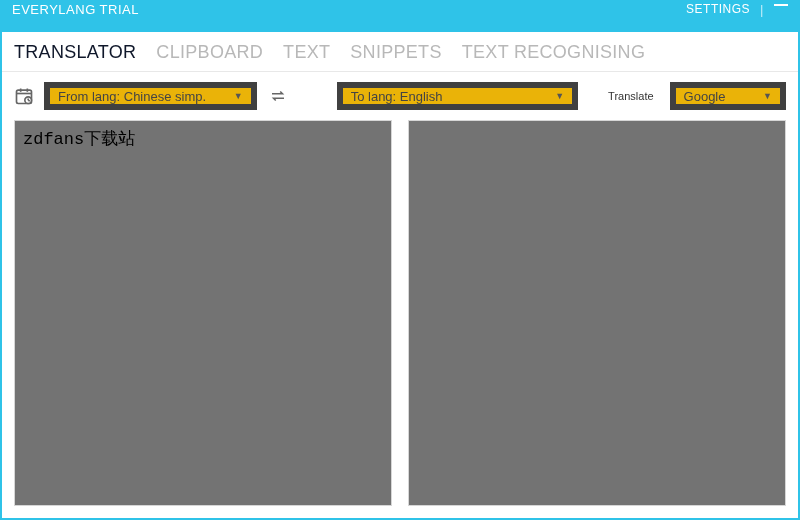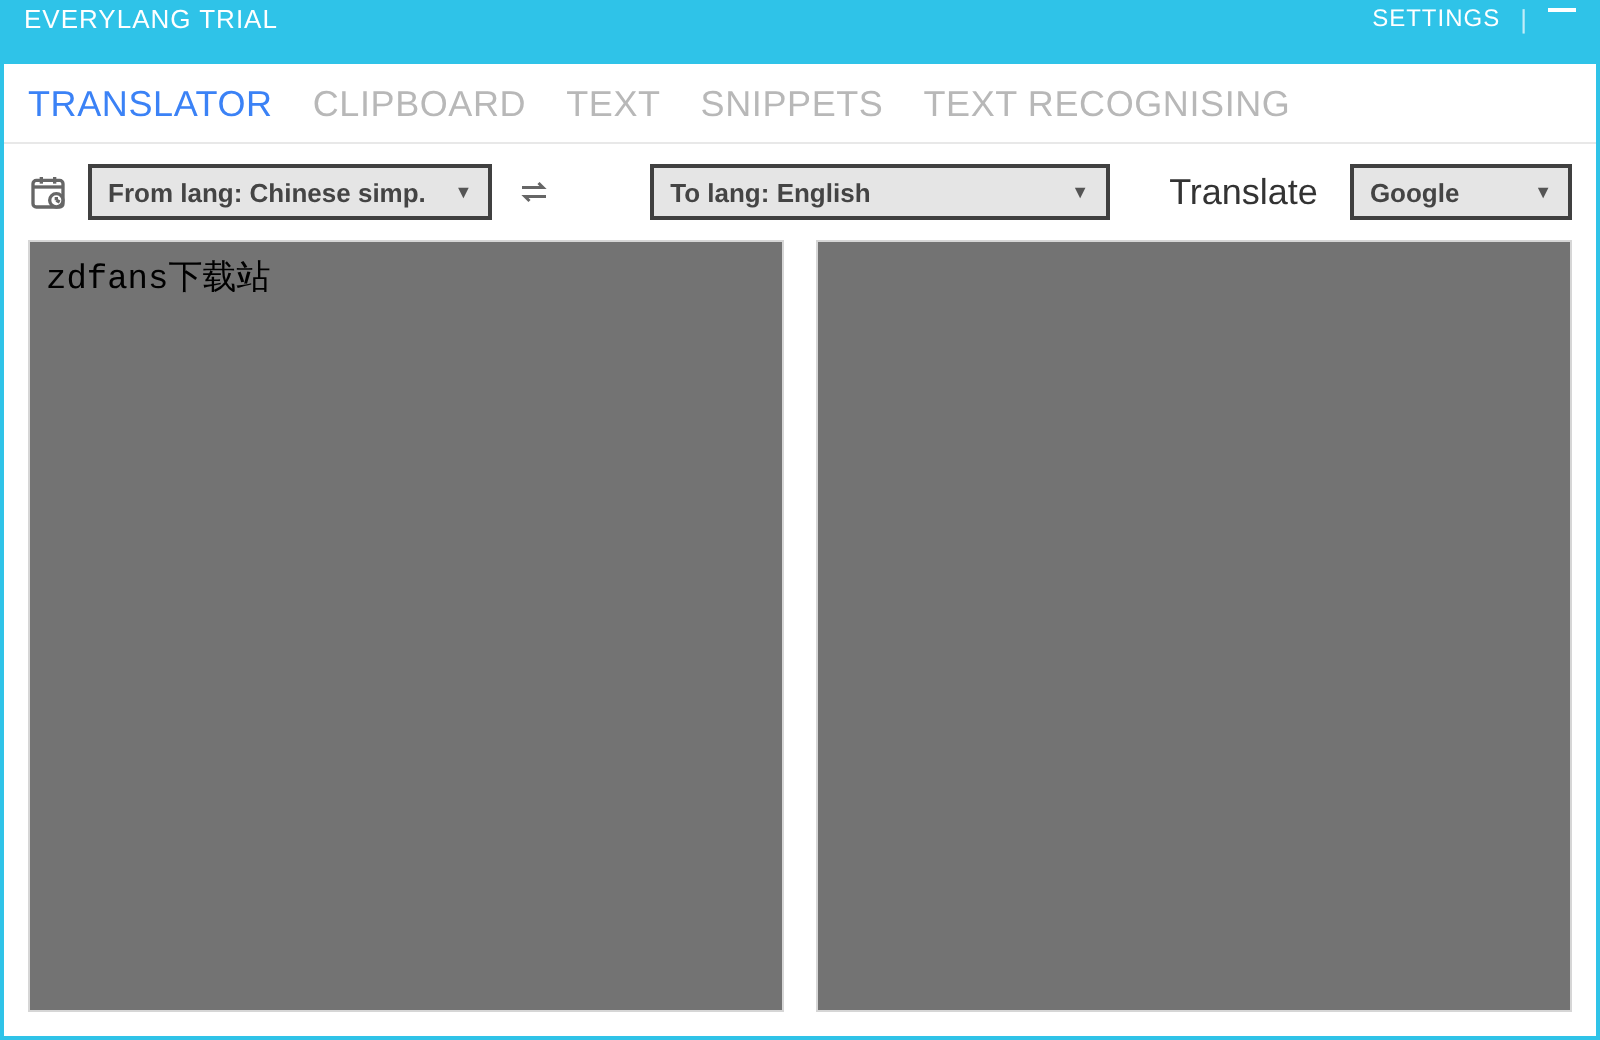--- a/index.html
+++ b/index.html
@@ -5,30 +5,30 @@
     * { margin: 0; padding: 0; box-sizing: border-box; }
     body { font-family: "Segoe UI", Arial, sans-serif; background: #fff; }
     .window { width: 800px; height: 520px; border: 2px solid #2fc3e8; display: flex; flex-direction: column; }
     .titlebar { background: #2fc3e8; height: 30px; display: flex; align-items: flex-start; padding: 0 10px; color: #fff; font-size: 13px; font-weight: 300; letter-spacing: 0.5px; }
     .titlebar .title { flex: 1; }
     .titlebar .settings { font-size: 12px; letter-spacing: 0.5px; cursor: pointer; }
     .titlebar .divider { margin: 0 10px; color: rgba(255,255,255,0.7); }
     .titlebar .minimize { width: 14px; height: 2px; background: #fff; display: inline-block; cursor: pointer; position: relative; top: 2px; }
     .tabs { display: flex; padding: 6px 10px 0 10px; gap: 16px; border-bottom: 1px solid #e8e8e8; }
     .tab { font-size: 18px; font-weight: 300; color: #b8b8b8; padding: 4px 2px 8px 2px; cursor: pointer; letter-spacing: 0.3px; }
-    .tab.active { color: #3b82f6; }
+    .tab.active { color: #0f172a; }
     .toolbar { display: flex; align-items: center; padding: 10px 12px; gap: 10px; }
     .cal-icon { width: 20px; height: 20px; cursor: pointer; color: #666; }
-    .select { border: 2px solid #404040; height: 28px; display: flex; align-items: center; padding: 0 8px; font-size: 13px; color: #444; cursor: pointer; background: #e5e5e5; position: relative; font-weight: bold; }
+    .select { border: 6px solid #404040; height: 28px; display: flex; align-items: center; padding: 0 8px; font-size: 13px; color: #444; cursor: pointer; background: #eab308; position: relative; }
     .select.from { width: 220px; }
     .select.to { width: 250px; margin-left: 37px; }
     .select.engine { width: 120px; }
     .select .arrow { margin-left: auto; font-size: 9px; color: #555; }
     .swap { width: 24px; height: 20px; cursor: pointer; color: #666; display: flex; align-items: center; justify-content: center; }
-    .trans-label { font-size: 18px; color: #333; margin-left: 20px; margin-right: 6px; }
+    .trans-label { font-size: 11px; color: #333; margin-left: 20px; margin-right: 6px; }
     .panels { flex: 1; display: flex; gap: 16px; padding: 0 12px 12px 12px; }
     .panel { flex: 1; border: 1px solid #d6d6d6; background: #737373; padding: 6px 8px; font-size: 17px; font-family: "SimSun", "Courier New", monospace; color: #000; overflow: auto; }
   </style>
 </head>
 <body>
 
 <div class="window">
   <div class="titlebar">
     <span class="title">EVERYLANG TRIAL</span>
     <span class="settings">SETTINGS</span>

